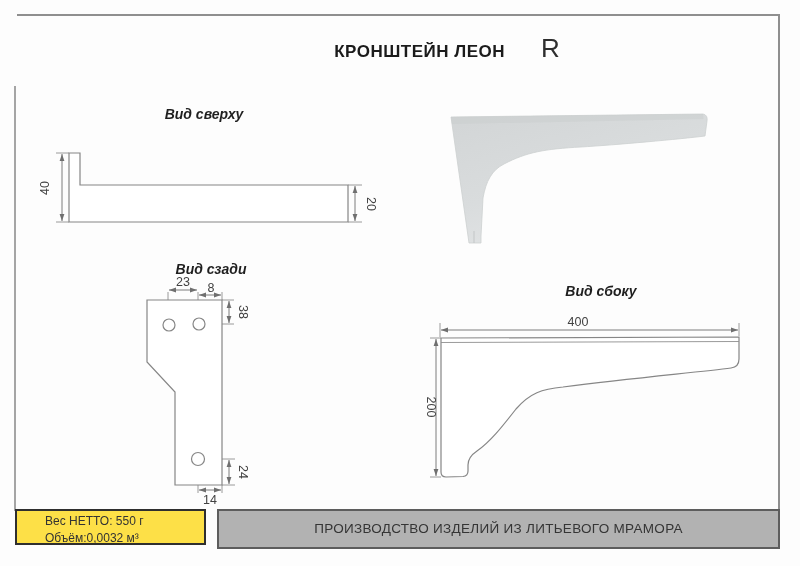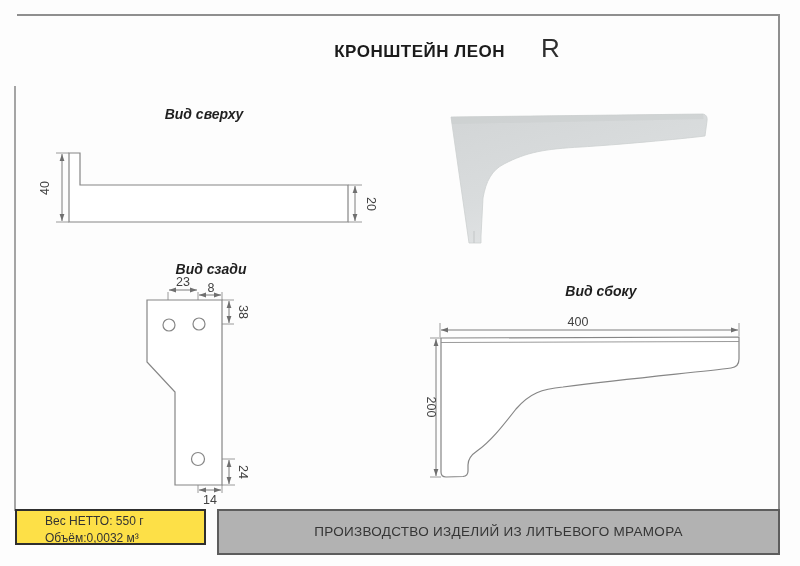--- a/index.html
+++ b/index.html
@@ -25,21 +25,21 @@
   svg text{font-family:"Liberation Sans",sans-serif;font-size:12.5px;fill:#424242;}
   .outline{fill:#ffffff;stroke:#868686;stroke-width:1.2;}
   .dim{stroke:#7d7d7d;stroke-width:1;fill:none;}
   .ext{stroke:#8f8f8f;stroke-width:0.9;fill:none;}
   .thin{stroke:#8f8f8f;stroke-width:0.9;fill:none;}
   
   .footer-left{position:absolute;left:15px;top:509px;width:191px;height:36px;
                background:#fde047;border:2px solid #2f2f2f;box-sizing:border-box;}
   .footer-left .w{position:absolute;left:28px;top:3px;font-size:12px;color:#333;}
   .footer-left .v{position:absolute;left:28px;top:20px;font-size:12px;color:#333;text-align:right;}
-  .footer-right{position:absolute;left:217px;top:509px;width:563px;height:46px;
+  .footer-right{position:absolute;left:217px;top:509px;width:563px;height:40px;
                 background:#b2b2b2;border:2px solid #5d5d5d;box-sizing:border-box;
                 display:flex;flex-direction:column;justify-content:center;align-items:center;}
   .footer-right .l1{font-size:13.5px;color:#353535;letter-spacing:.3px;line-height:16px;}
   .footer-right .l2{font-size:13px;color:#3a3a3a;line-height:15px;}
 </style>
 </head>
 <body>
 
 <div class="page">
 

